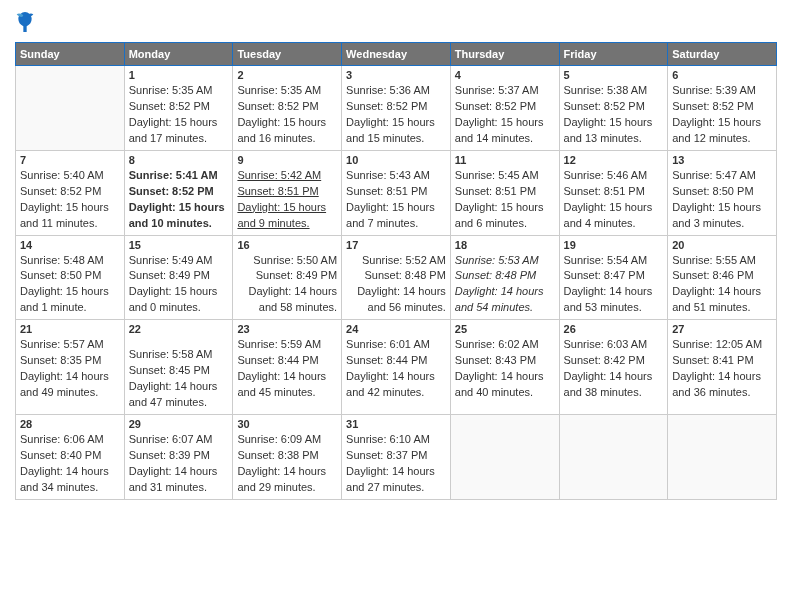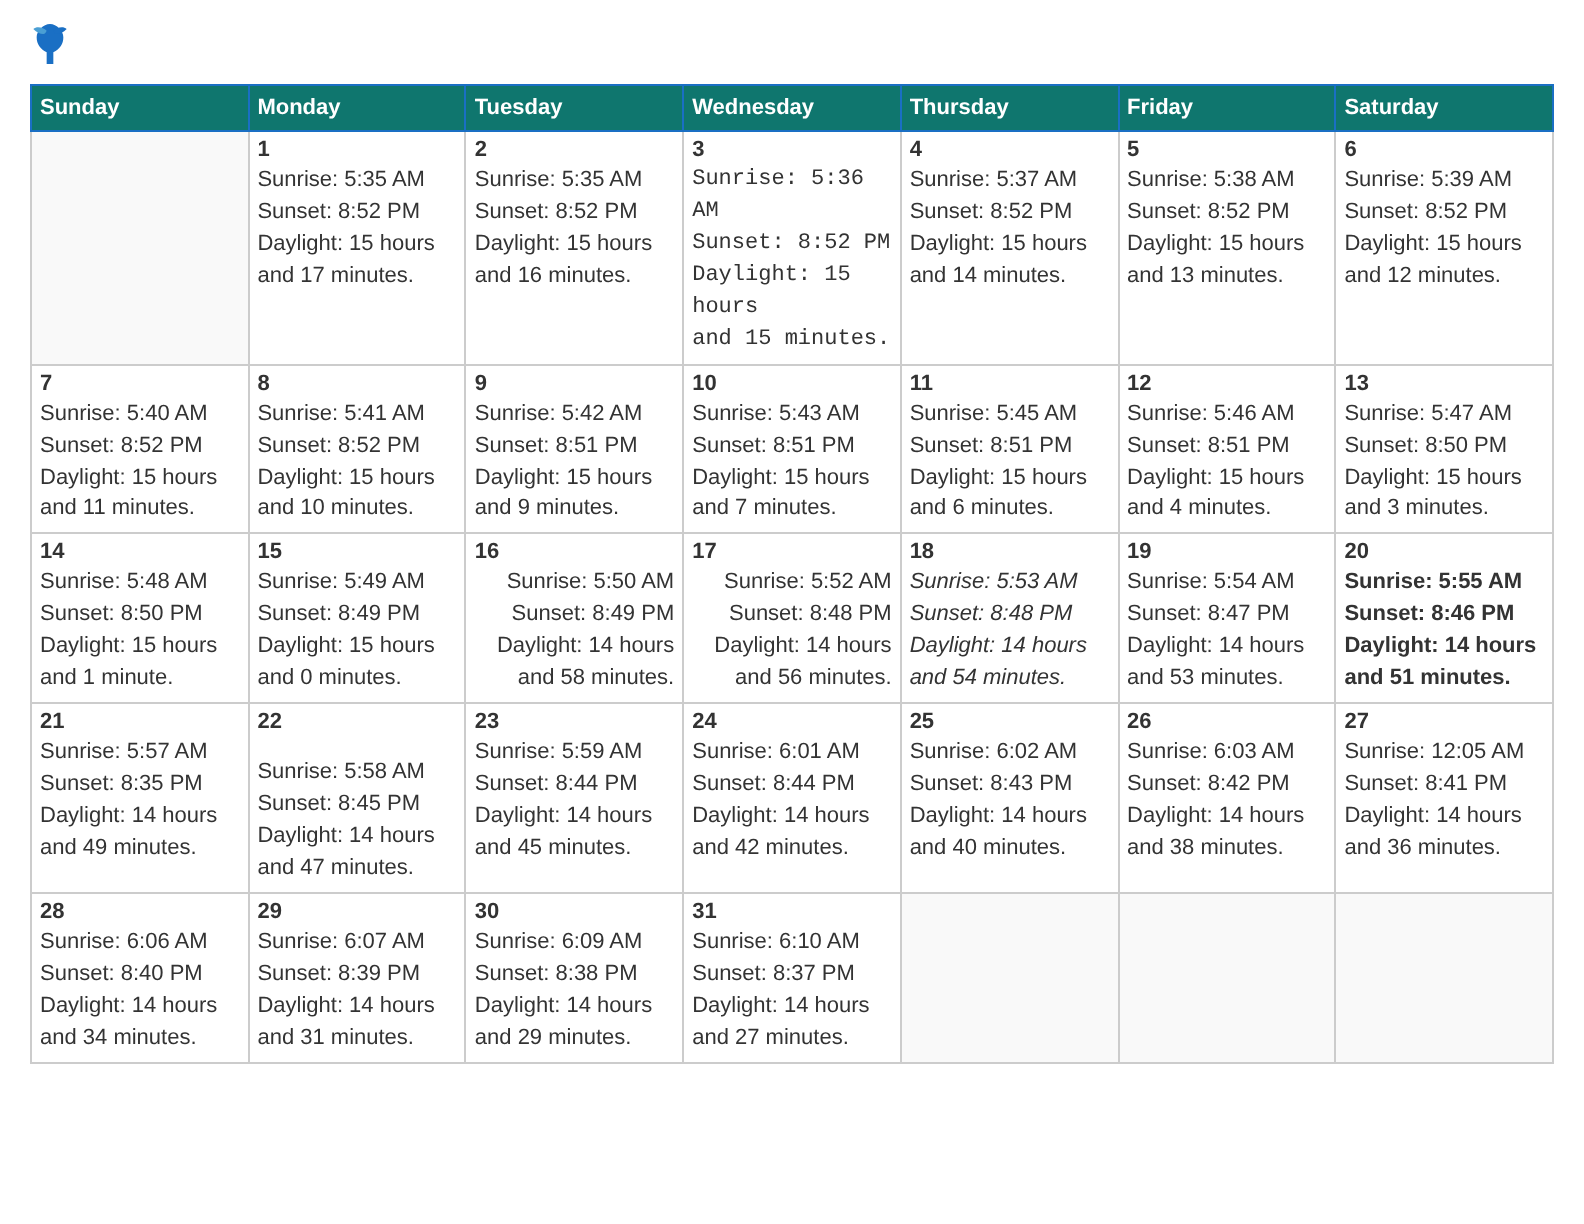--- a/index.html
+++ b/index.html
@@ -42,21 +42,21 @@
     .calendar-subtitle {
       font-size: 14px;
       color: #555;
     }
     table {
       width: 100%;
       border-collapse: collapse;
       table-layout: fixed;
     }
     th {
-      background: #0f766e;
+      background: #737373;
       color: #fff;
       font-size: 11px;
       font-weight: bold;
       padding: 5px 4px;
       text-align: left;
       border: 1px solid #1a6fc4;
     }
     td {
       border: 1px solid #ccc;
       vertical-align: top;
@@ -127,21 +127,21 @@
           </td>
           <td>
             <span class="day-num">2</span>
             <div class="day-info" style="white-space: pre-line;">Sunrise: 5:35 AM
 Sunset: 8:52 PM
 Daylight: 15 hours
 and 16 minutes.</div>
           </td>
           <td>
             <span class="day-num">3</span>
-            <div class="day-info" style="white-space: pre-line; font-family: Liberation Mono, monospace;">Sunrise: 5:36 AM
+            <div class="day-info" style="white-space: pre-line;">Sunrise: 5:36 AM
 Sunset: 8:52 PM
 Daylight: 15 hours
 and 15 minutes.</div>
           </td>
           <td>
             <span class="day-num">4</span>
             <div class="day-info" style="white-space: pre-line;">Sunrise: 5:37 AM
 Sunset: 8:52 PM
 Daylight: 15 hours
 and 14 minutes.</div>
@@ -164,28 +164,28 @@
         <tr>
           <td>
             <span class="day-num">7</span>
             <div class="day-info" style="white-space: pre-line;">Sunrise: 5:40 AM
 Sunset: 8:52 PM
 Daylight: 15 hours
 and 11 minutes.</div>
           </td>
           <td>
             <span class="day-num">8</span>
-            <div class="day-info" style="white-space: pre-line;">Sunrise: 5:41 AM
+            <div class="day-info" style="white-space: pre-line; font-weight: bold;">Sunrise: 5:41 AM
 Sunset: 8:52 PM
 Daylight: 15 hours
 and 10 minutes.</div>
           </td>
           <td>
             <span class="day-num">9</span>
-            <div class="day-info" style="white-space: pre-line;">Sunrise: 5:42 AM
+            <div class="day-info" style="white-space: pre-line; text-decoration: underline;">Sunrise: 5:42 AM
 Sunset: 8:51 PM
 Daylight: 15 hours
 and 9 minutes.</div>
           </td>
           <td>
             <span class="day-num">10</span>
             <div class="day-info" style="white-space: pre-line;">Sunrise: 5:43 AM
 Sunset: 8:51 PM
 Daylight: 15 hours
 and 7 minutes.</div>
@@ -250,21 +250,21 @@
           </td>
           <td>
             <span class="day-num">19</span>
             <div class="day-info" style="white-space: pre-line;">Sunrise: 5:54 AM
 Sunset: 8:47 PM
 Daylight: 14 hours
 and 53 minutes.</div>
           </td>
           <td>
             <span class="day-num">20</span>
-            <div class="day-info" style="white-space: pre-line; font-weight: bold;">Sunrise: 5:55 AM
+            <div class="day-info" style="white-space: pre-line;">Sunrise: 5:55 AM
 Sunset: 8:46 PM
 Daylight: 14 hours
 and 51 minutes.</div>
           </td>
         </tr>
         <tr>
           <td>
             <span class="day-num">21</span>
             <div class="day-info" style="white-space: pre-line;">Sunrise: 5:57 AM
 Sunset: 8:35 PM

